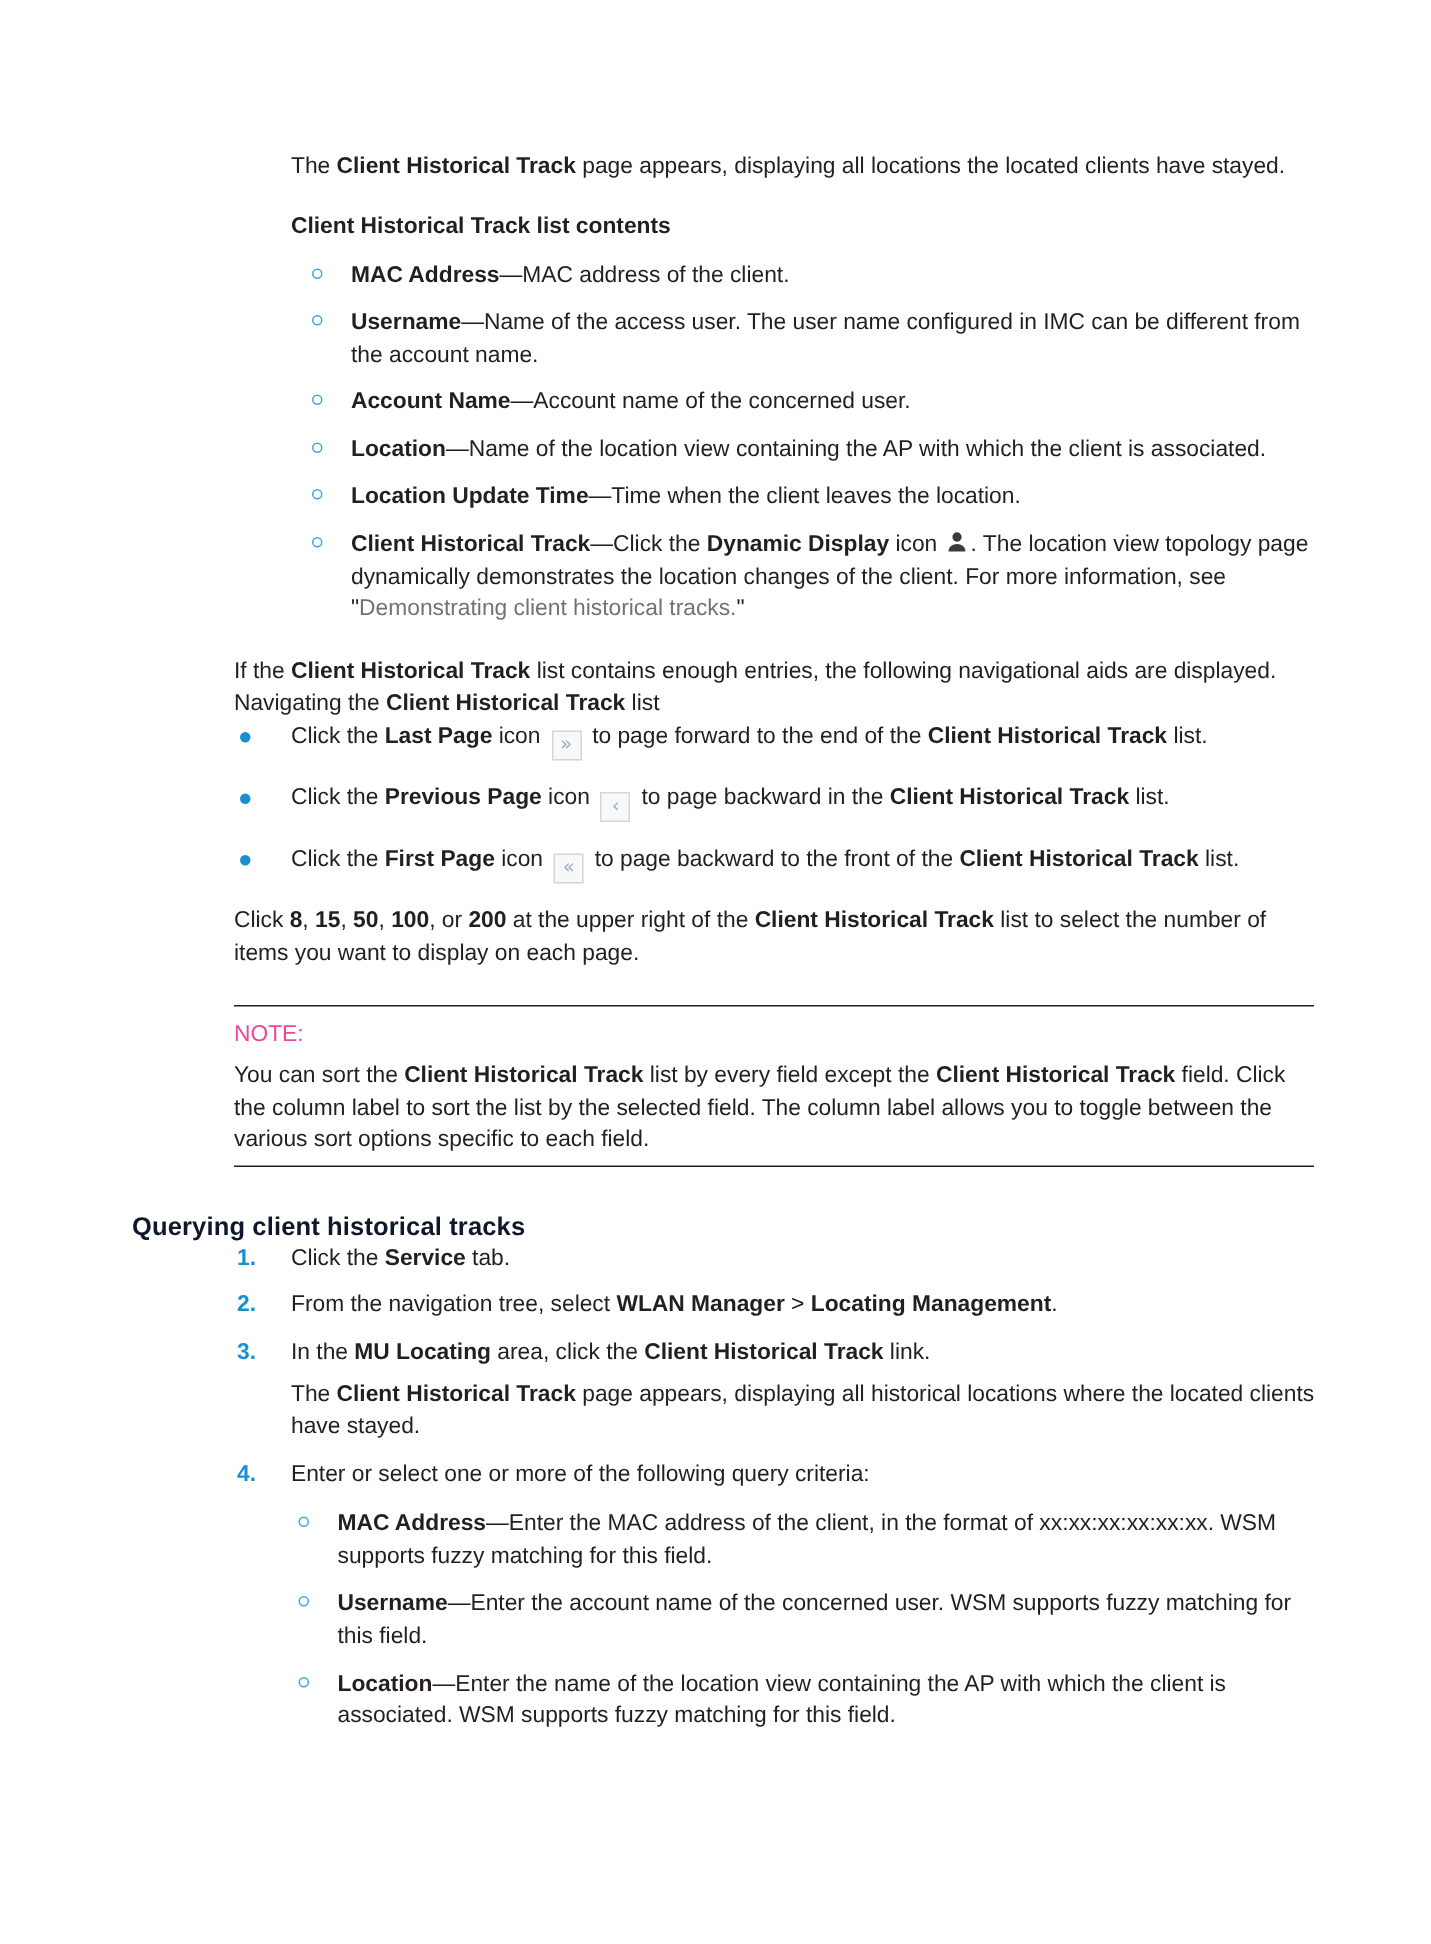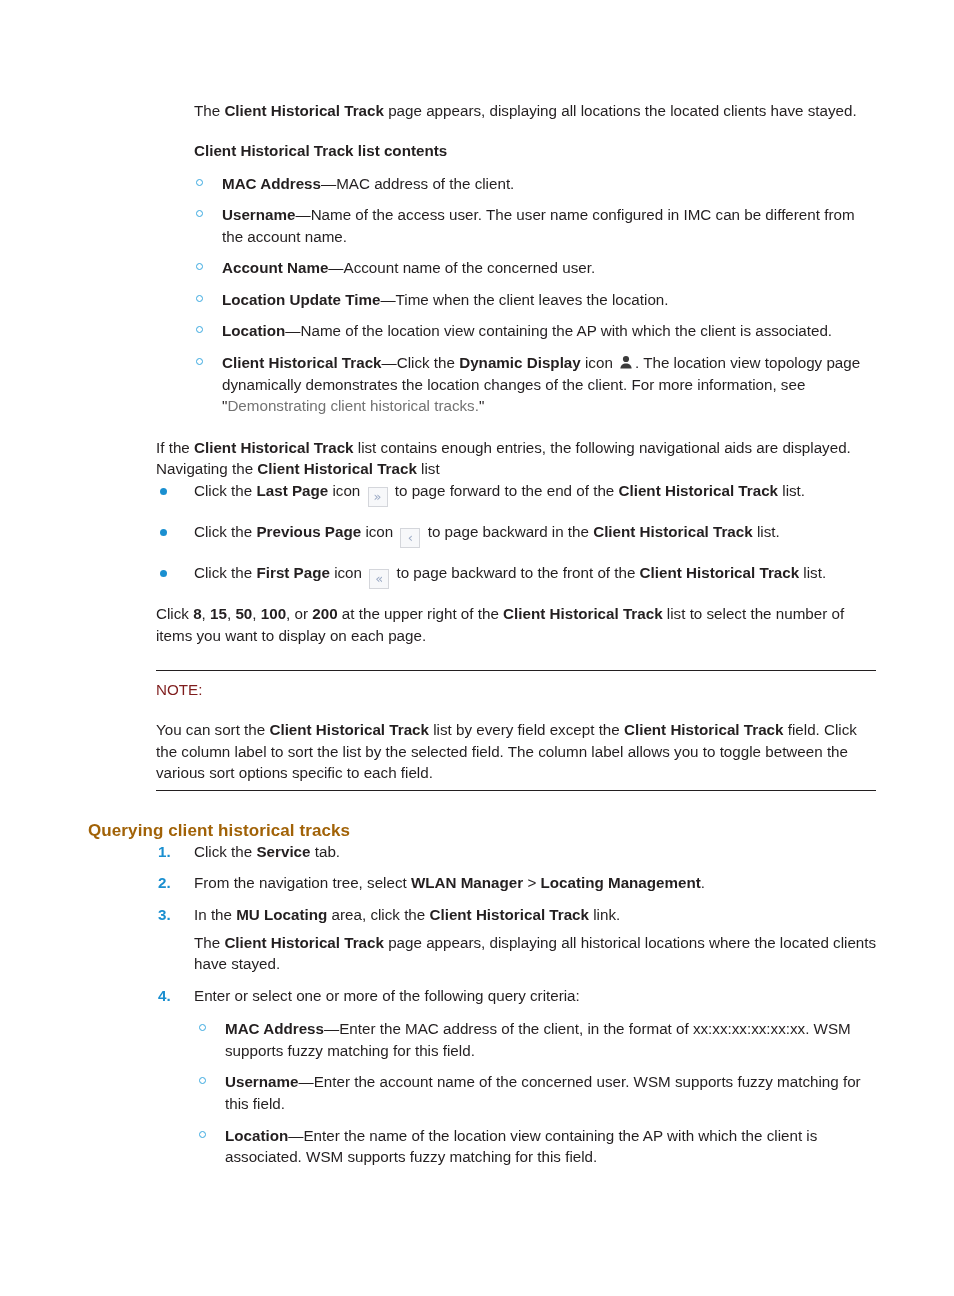--- a/index.html
+++ b/index.html
@@ -44,21 +44,21 @@
   
   .h-sub {
     font-size: 15.2px;
     font-weight: bold;
     color: #231f20;
     margin-left: 194px;
   }
   .h2 {
     font-size: 17px;
     font-weight: bold;
-    color: #a16207;
+    color: #0f172a;
     margin-left: 88px;
     letter-spacing: 0.1px;
   }
 
   
   .olist { margin: 0; padding: 0; list-style: none; }
   .olist > li {
     position: relative;
     margin-left: 194px;
     margin-right: 78px;
@@ -132,23 +132,23 @@
 
   
   .note {
     margin-left: 156px;
     margin-right: 78px;
     border-top: 1.6px solid #231f20;
     border-bottom: 1.6px solid #231f20;
     padding: 10px 0 6px 0;
   }
   .note-label {
-    color: #7f1d1d;
-    font-size: 15.2px;
-    margin-bottom: 21px;
+    color: #ec4899;
+    font-size: 15.2px;
+    margin-bottom: 8px;
   }
   .note-body {
     font-size: 15.2px;
     line-height: 1.42;
   }
 
   
   .navicon {
     display: inline-block;
     width: 20px;
@@ -171,21 +171,21 @@
     vertical-align: -2px;
     margin: 0 2px;
   }
   .link {
     color: #737373;
   }
 
   
   .mt-8  { margin-top: 8px; }
   .mt-12 { margin-top: 12px; }
-  .mt-14 { margin-top: 14px; }
+  .mt-14 { margin-top: 14px; padding-left: 12px; }
   .mt-16 { }
   .mt-20 { margin-top: 20px; }
   .mt-24 { margin-top: 24px; }
   .mt-28 { margin-top: 28px; }
 </style>
 </head>
 <body>
 
 <div class="page">
 
@@ -203,25 +203,25 @@
     <li>
       <span class="obullet"></span>
       <b>Username</b><span>—</span><span>Name of the access user. The user name configured in IMC can be different from the account name.</span>
     </li>
     <li>
       <span class="obullet"></span>
       <b>Account Name</b><span>—</span><span>Account name of the concerned user.</span>
     </li>
     <li>
       <span class="obullet"></span>
+      <b>Location</b><span>—</span><span>Name of the location view containing the AP with which the client is associated.</span>
+    </li>
+    <li>
+      <span class="obullet"></span>
       <b>Location Update Time</b><span>—</span><span>Time when the client leaves the location.</span>
-    </li>
-    <li>
-      <span class="obullet"></span>
-      <b>Location</b><span>—</span><span>Name of the location view containing the AP with which the client is associated.</span>
     </li>
     <li>
       <span class="obullet"></span>
       <b>Client Historical Track</b><span>—</span><span>Click the </span><b>Dynamic Display</b><span> icon </span><span class="usericon"><svg width="14" height="15" viewBox="0 0 14 15" xmlns="http://www.w3.org/2000/svg">
             <circle cx="7" cy="4" r="3.1" fill="#3b3b3b"></circle>
             <path d="M1.4 13.6c0-3.1 2.5-5 5.6-5s5.6 1.9 5.6 5z" fill="#3b3b3b"></path>
           </svg></span><span>. The location view topology page dynamically demonstrates the location changes of the client. For more information, see "</span><span class="link">Demonstrating client historical tracks.</span><span>"</span>
     </li>
   </ul>
 

